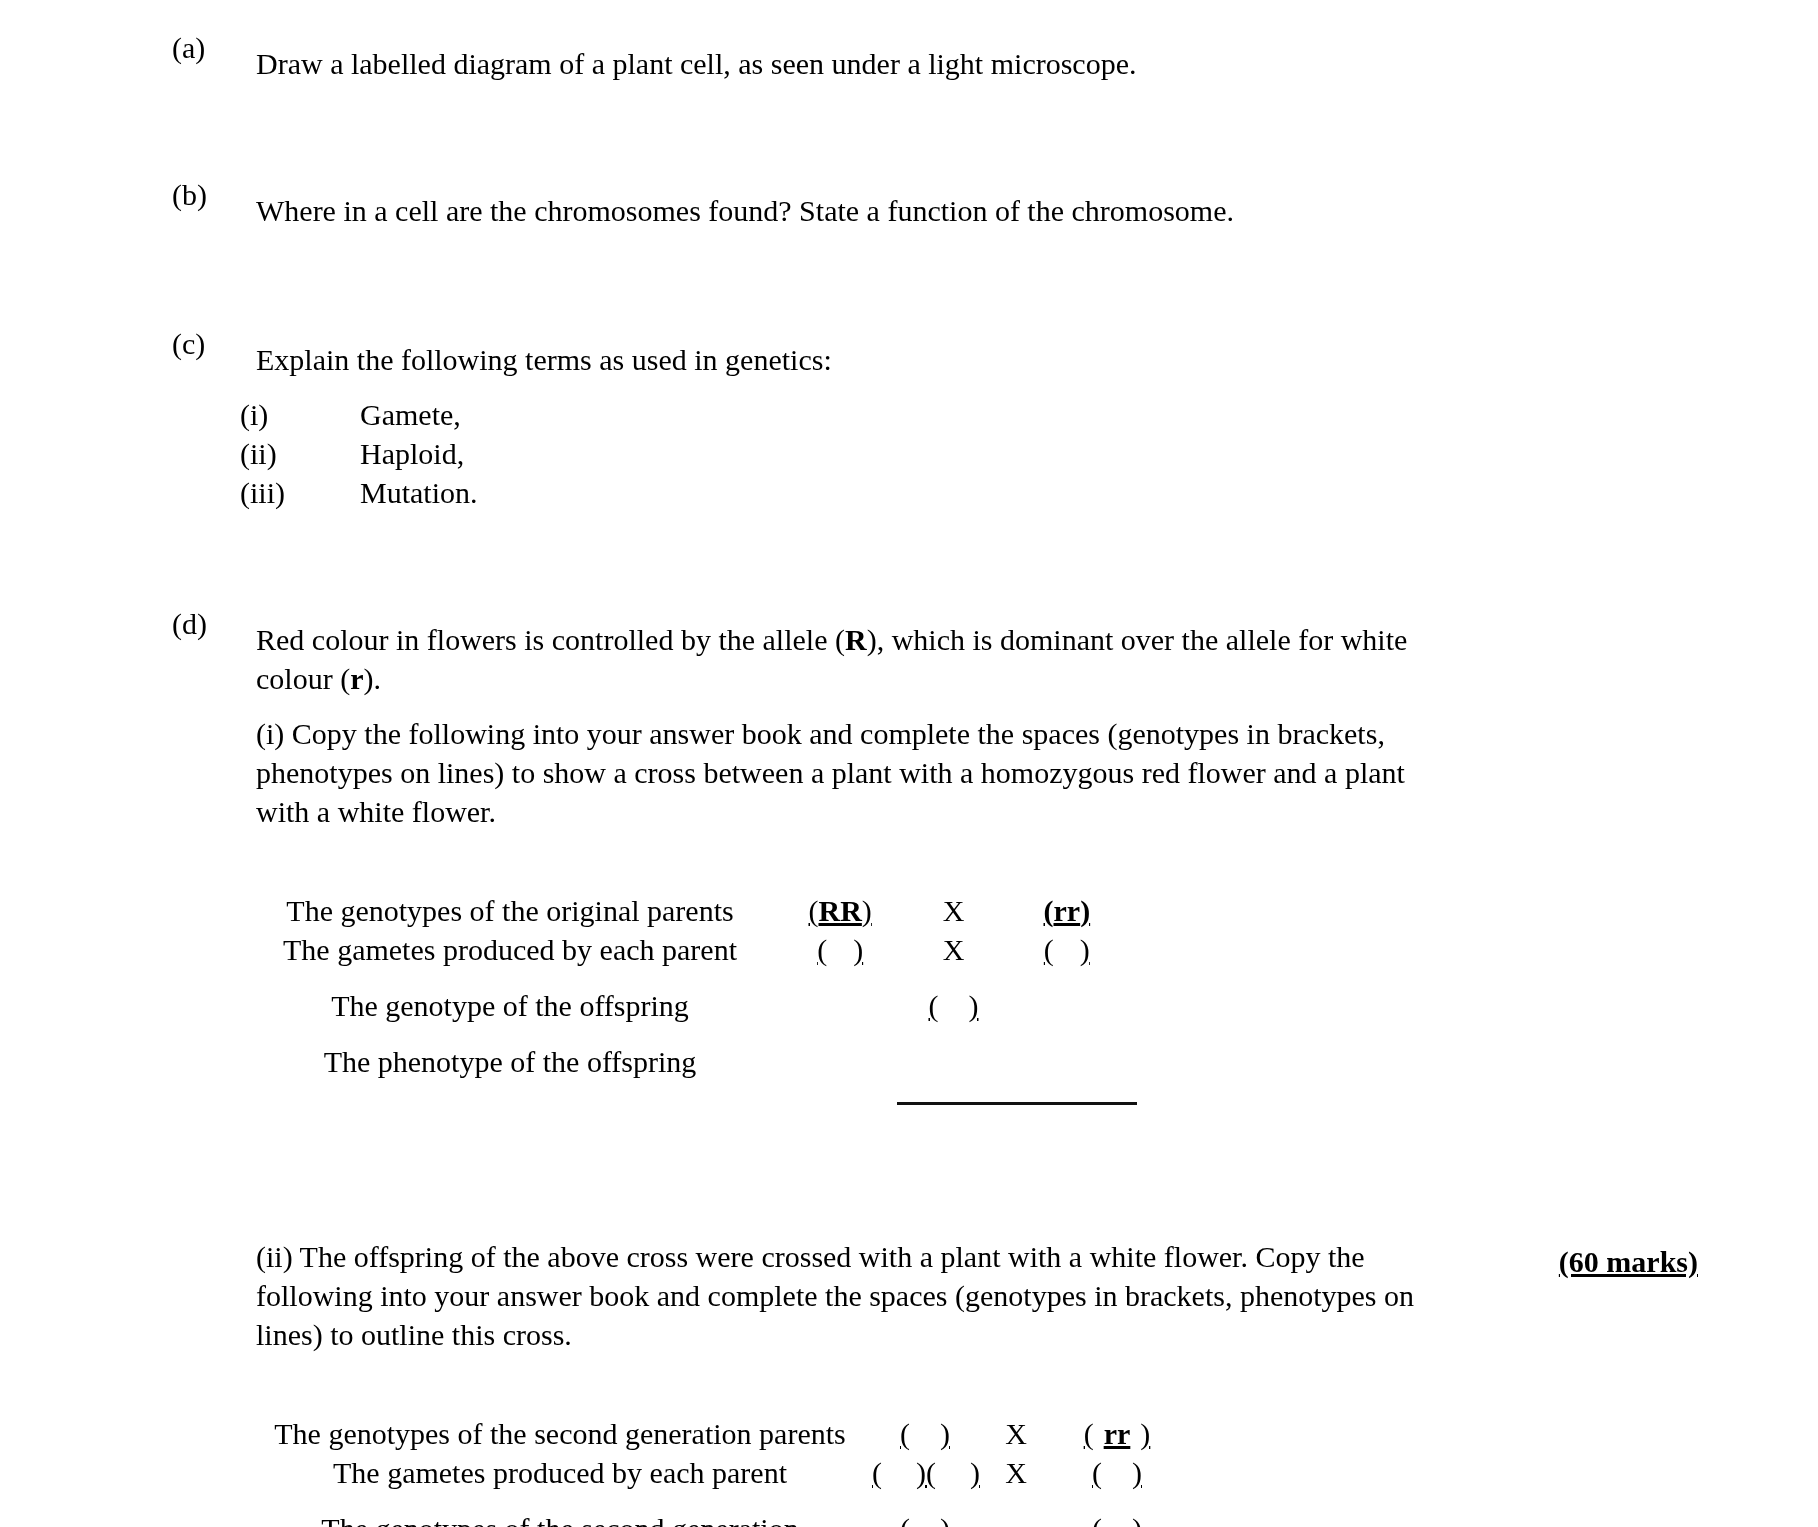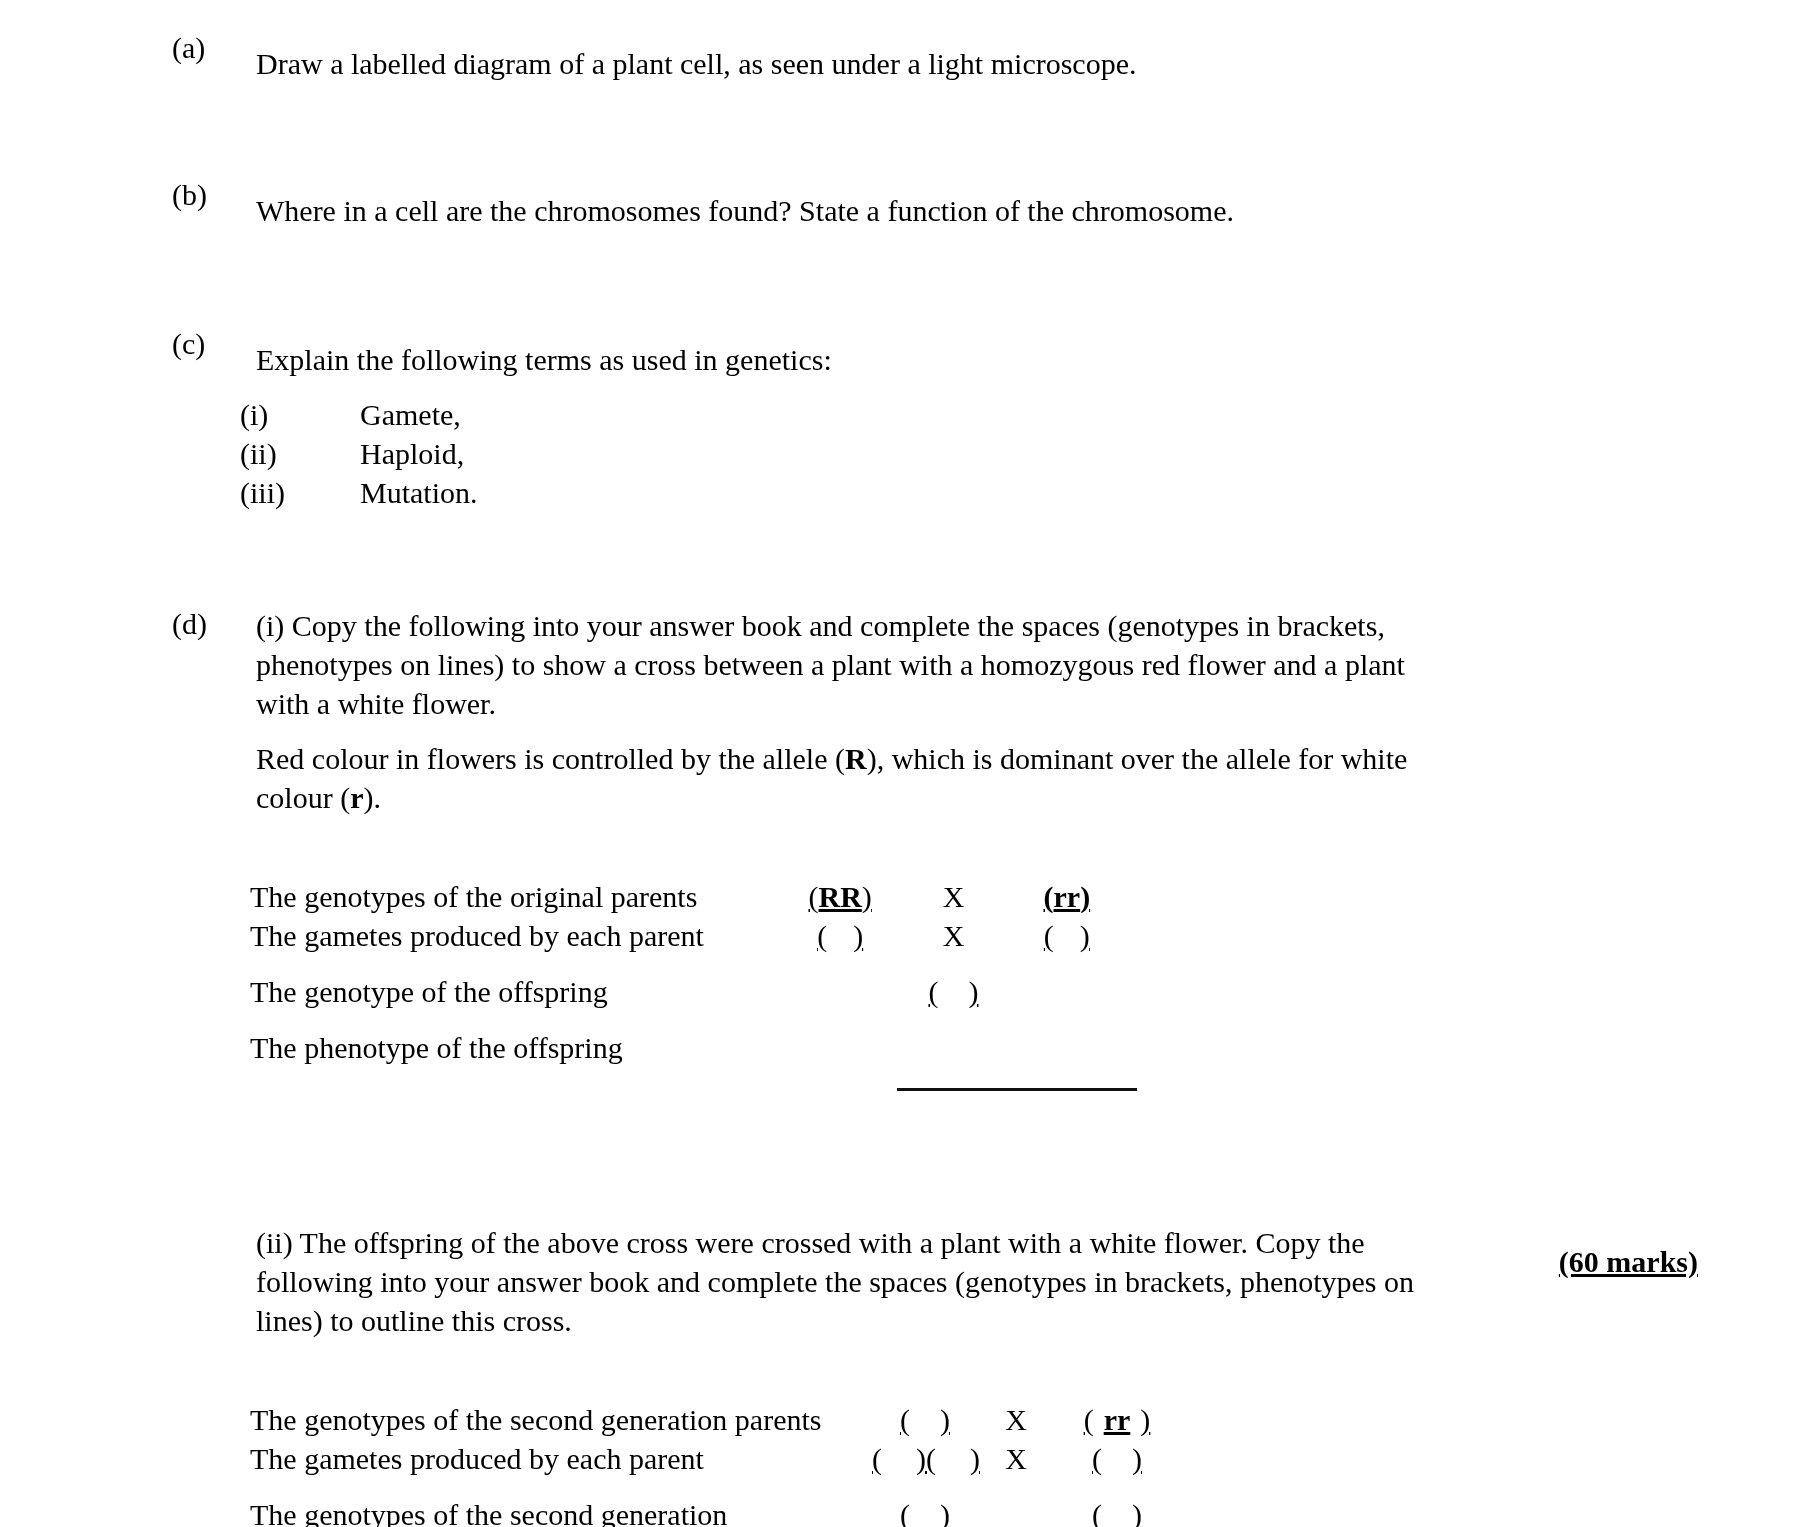--- a/index.html
+++ b/index.html
@@ -65,20 +65,21 @@
     margin-left: 10px;
     border-collapse: collapse;
     font-size: 30px;
   }
   .cross-table td {
     padding: 0;
     vertical-align: baseline;
     white-space: pre;
     font-size: 30px;
     line-height: 1.30;
+    text-align: center;
   }
   .c-label { padding-right: 6px; }
   .c-slot  { text-align: center; text-decoration: underline; }
   .c-x     { text-align: center; }
 
   .blank-line {
     display: inline-block;
     border-bottom: 3px solid #111111;
     height: 1px;
     vertical-align: 6px;
@@ -136,23 +137,23 @@
         </li>
       </ul>
     </div>
   </div>
 
   <div style="height:92px"></div>
   <div class="q-block">
     <div class="q-label">(d)</div>
     <div class="q-body" style="max-width:1220px;">
 
+      <p><span>Red colour in flowers is controlled by the allele (</span><b>R</b><span>), which is dominant over the allele for white colour (</span><b>r</b><span>).</span></p>
+
       <p style="margin-top:2px;">(i) Copy the following into your answer book and complete the spaces (genotypes in brackets, phenotypes on lines) to show a cross between a plant with a homozygous red flower and a plant with a white flower.</p>
-
-      <p><span>Red colour in flowers is controlled by the allele (</span><b>R</b><span>), which is dominant over the allele for white colour (</span><b>r</b><span>).</span></p>
 
       <div class="spacer-md"></div>
 
       <table class="cross-table">
         <tbody>
           <tr>
             <td class="c-label" style="width:520px">The genotypes of the original parents</td>
             <td class="c-slot" style="width:130px"><span>(</span><b>RR</b><span>)</span></td>
             <td class="c-x" style="width:80px">X</td>
             <td class="c-slot" style="width:130px"><b>(</b><b>rr</b><b>)</b></td>

